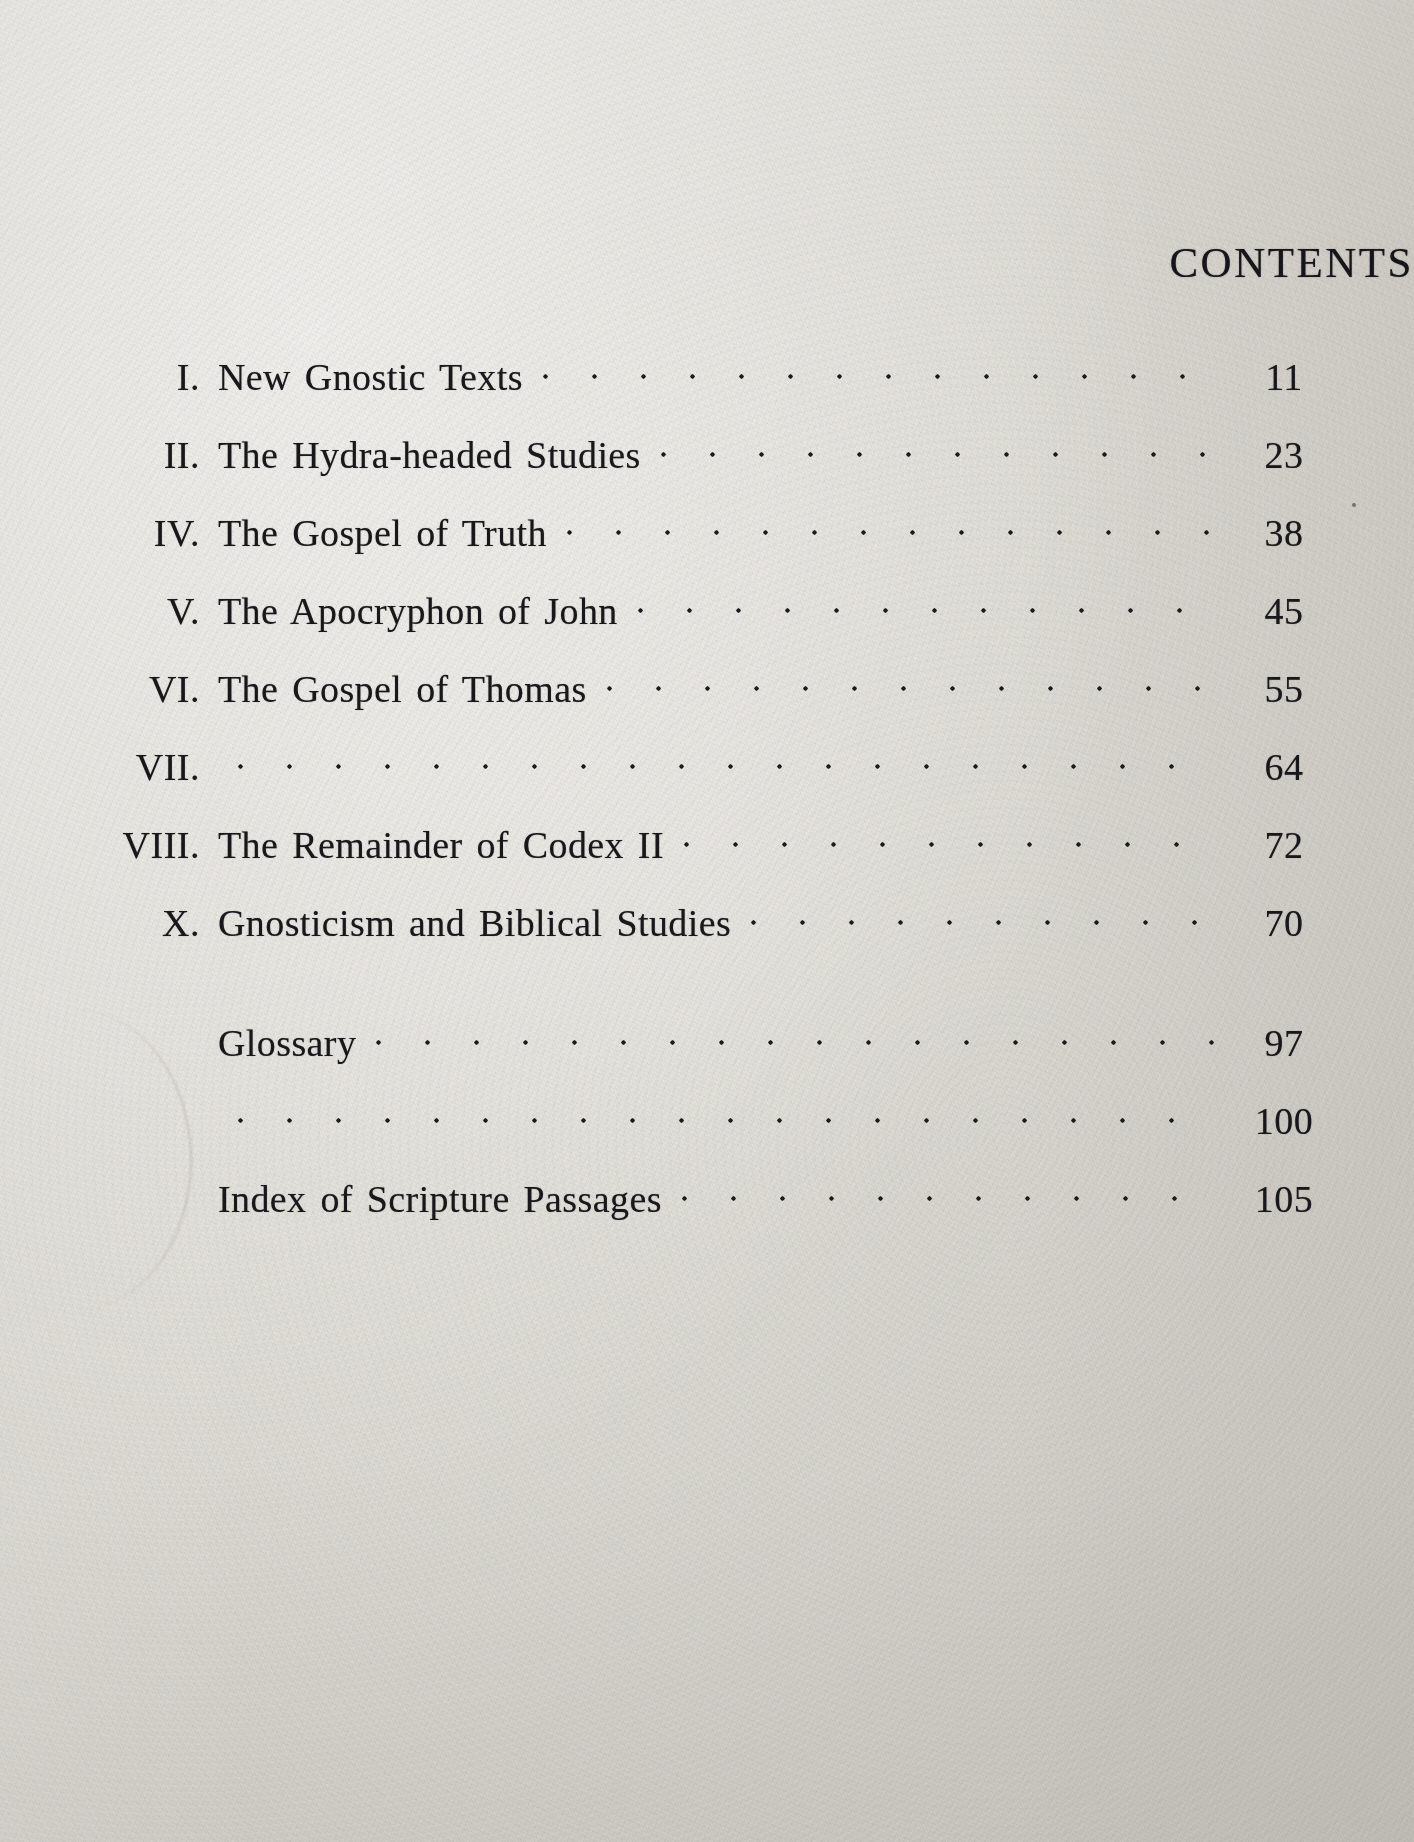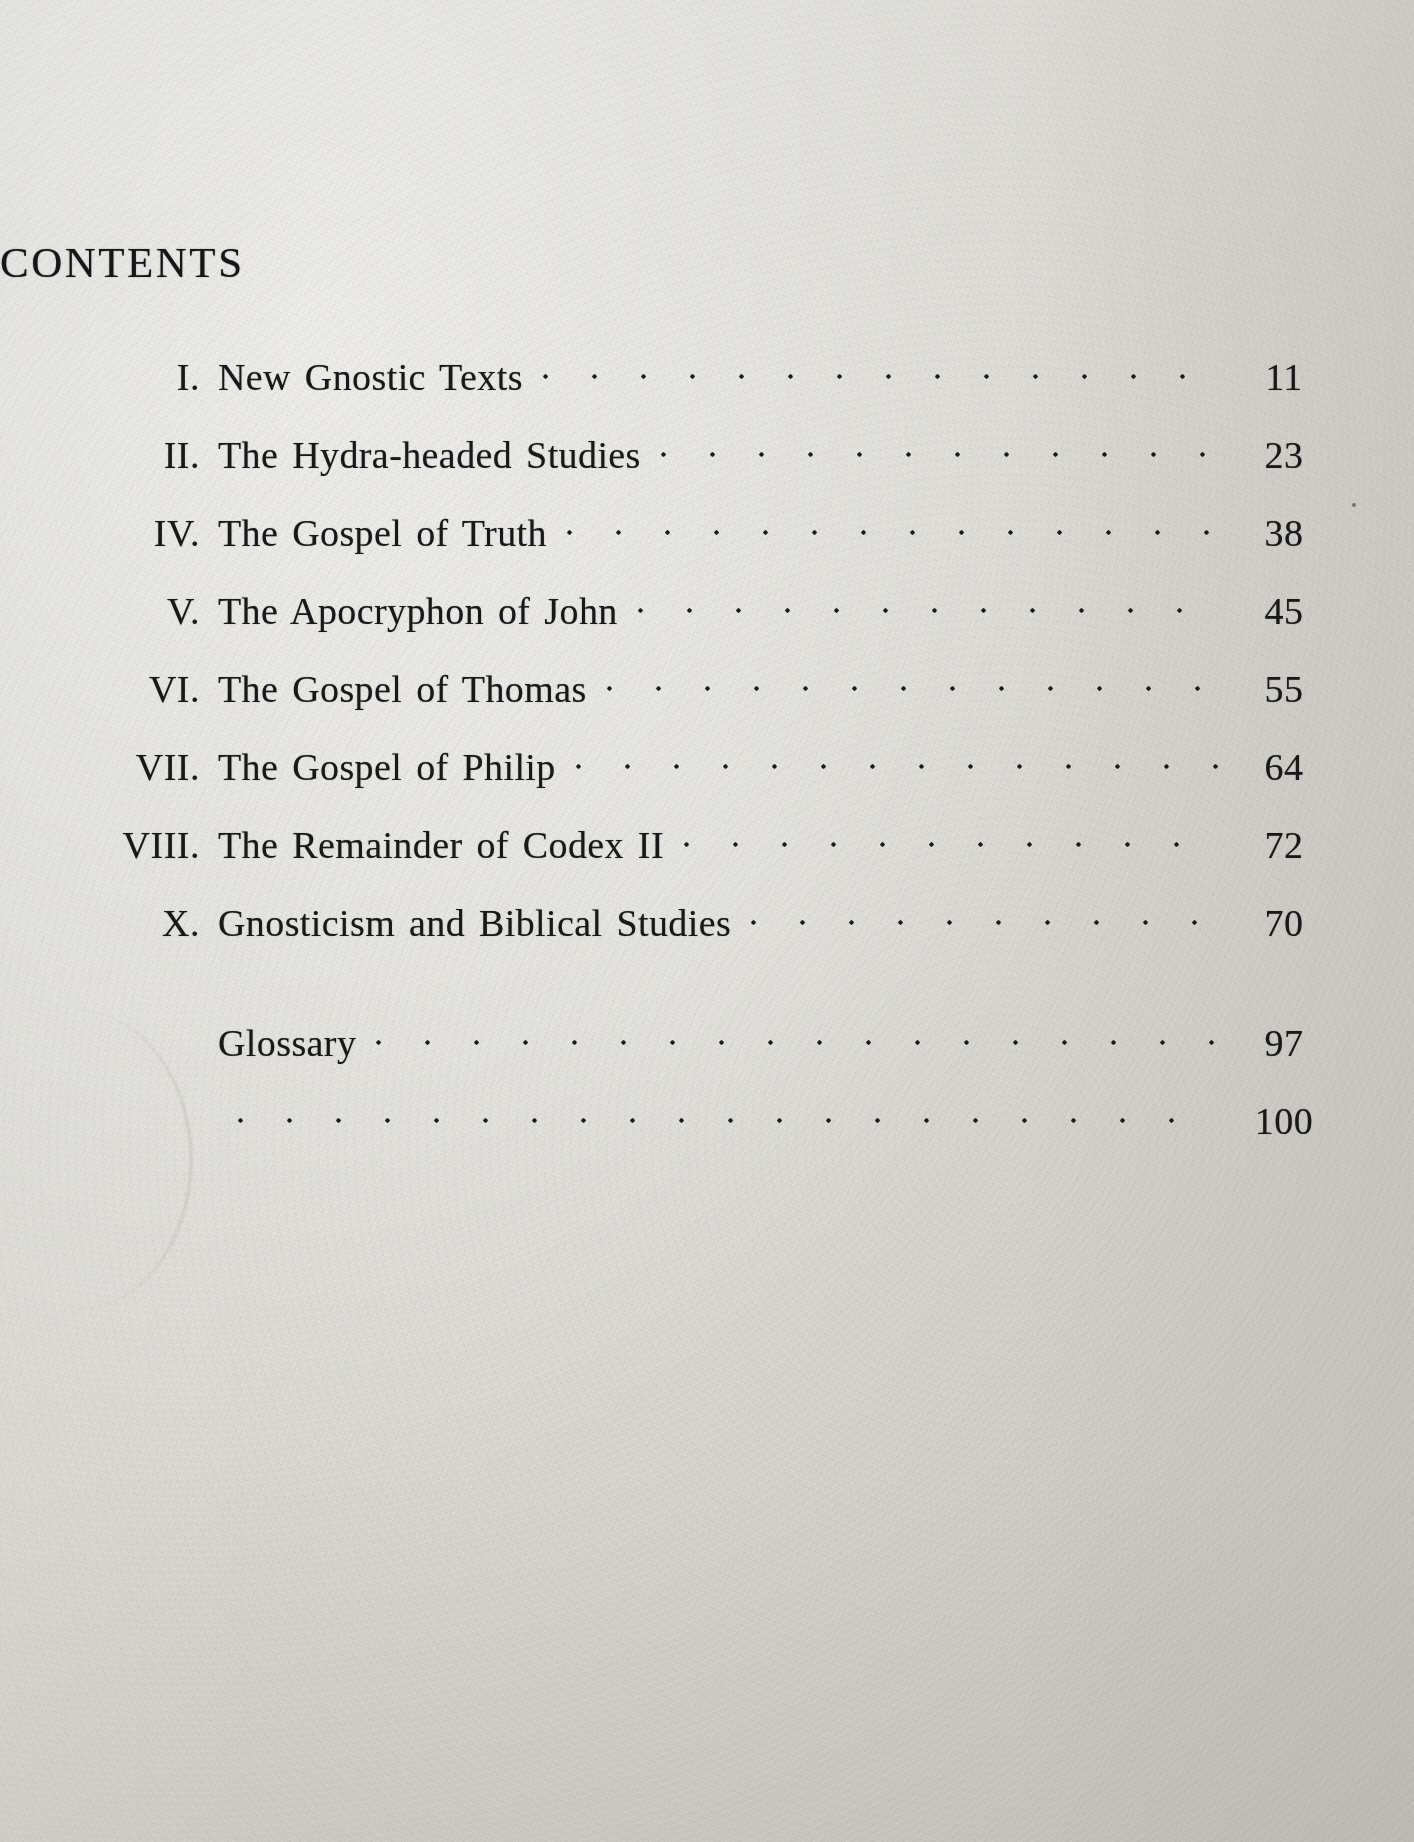--- a/index.html
+++ b/index.html
@@ -90,21 +90,21 @@
     left: 0;
     top: 0;
     width: 1414px;
   }
 
   .toc-title {
     position: absolute;
     left: 0;
     top: 238px;
     width: 1414px;
-    text-align: left;
+    text-align: right;
     font-size: 43px;
     letter-spacing: 2.5px;
     font-weight: 400;
     color: #16161a;
     text-shadow: 0 0 1.2px rgba(20,20,22,0.55);
   }
 
   .toc-list {
     position: absolute;
     left: 96px;
@@ -219,21 +219,20 @@
           <span class="pg">45</span>
         </div>
         <div class="toc-row">
           <span class="num">VI.</span>
           <span class="label">The Gospel of Thomas</span>
           <span class="leader"></span>
           <span class="pg">55</span>
         </div>
         <div class="toc-row">
           <span class="num">VII.</span>
-          <span class="label">The Gospel of Philip</span>
           <span class="leader"></span>
           <span class="pg">64</span>
         </div>
         <div class="toc-row">
           <span class="num">VIII.</span>
           <span class="label">The Remainder of Codex II</span>
           <span class="leader"></span>
           <span class="pg">72</span>
         </div>
         <div class="toc-row">
@@ -246,18 +245,24 @@
           <span class="num"></span>
           <span class="label">Glossary</span>
           <span class="leader"></span>
           <span class="pg">97</span>
         </div>
         <div class="toc-row">
           <span class="num"></span>
           <span class="leader"></span>
           <span class="pg">100</span>
         </div>
+        <div class="toc-row">
+          <span class="num"></span>
+          <span class="label">Index of Scripture Passages</span>
+          <span class="leader"></span>
+          <span class="pg">105</span>
+        </div>
       </div>
 
   </div>
 
   <div class="speck"></div>
 </div>
 
 </body></html>

